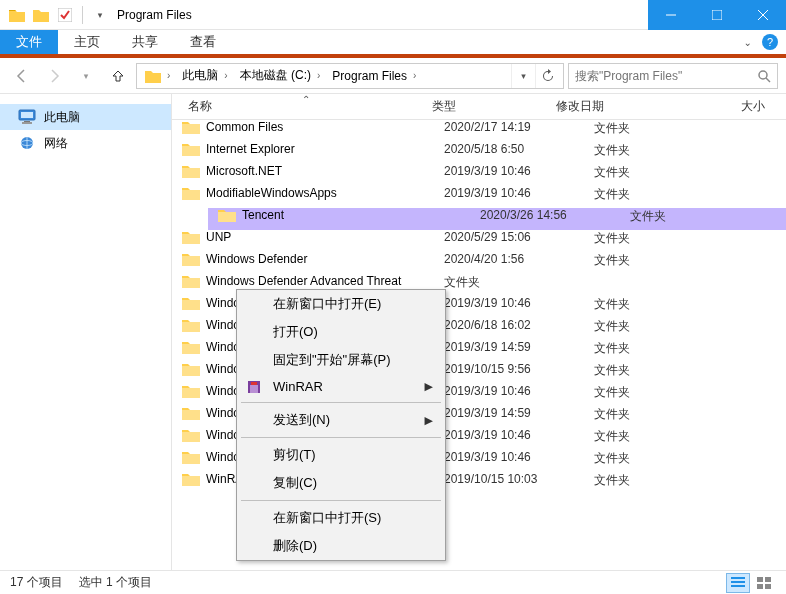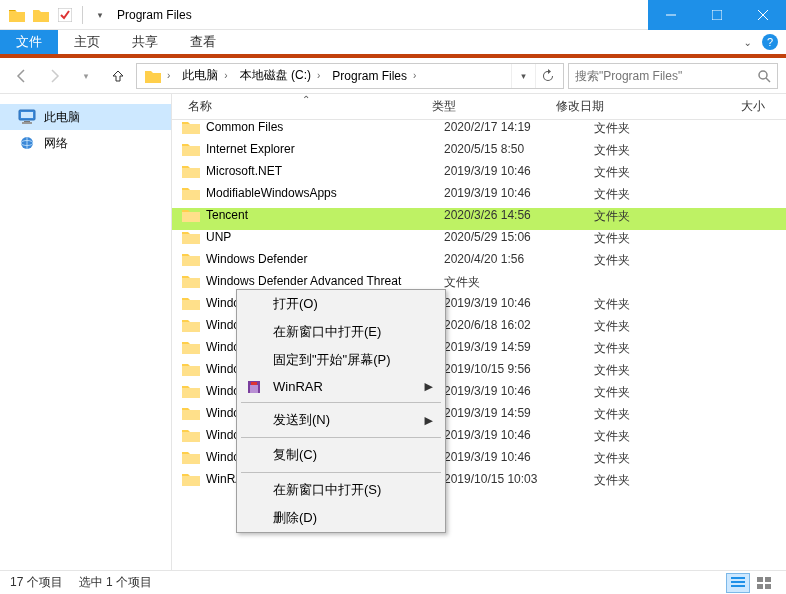--- a/index.html
+++ b/index.html
@@ -49,21 +49,21 @@
 .list-header { height: 26px; display: flex; align-items: center; border-bottom: 1px solid #e5e5e5; color: #333; font-size: 12px; padding-left: 10px; position: relative; }
 .list-header .col { padding: 0 6px; }
 .col-name { width: 244px; display:flex; align-items:center; gap:6px;}
 .col-date { width: 150px; }
 .col-type { width: 124px; }
 .col-size { flex: 1; margin-left: 35px; }
 .sort-ind { position: absolute; left: 130px; top: 0; font-size: 10px; color: #555; }
 
 .list-body { flex: 1; overflow-y: auto; }
 .row { height: 22px; display: flex; align-items: flex-start; padding-left: 10px; }
-.row.selected { background: #bef264; }
+.row.selected { background: #c4b5fd; margin-left: 36px; }
 .row .folder-icon { width: 18px; height: 14px; margin-right: 6px; }
 .row .cell-name { width: 238px; white-space: nowrap; overflow: hidden; text-overflow: ellipsis; }
 .row .cell-date { width: 150px; color: #333; }
 .row .cell-type { width: 124px; color: #333; }
 
 
 .context-menu { position: absolute; background: #f2f2f2; border: 1px solid #a0a0a0; box-shadow: 2px 2px 4px rgba(0,0,0,.25); font-size: 13px; z-index: 10; width: 210px; }
 .ctx-item { padding: 5px 12px 5px 36px; position: relative; display: flex; align-items: center; justify-content: space-between; }
 .ctx-sep { height: 1px; background: #c0c0c0; margin: 3px 4px; }
 .ctx-icon { position: absolute; left: 8px; width: 18px; height: 18px; display: flex; align-items: center; justify-content: center; }
@@ -250,21 +250,21 @@
           <span class="cell-name">Common Files</span>
           <span class="cell-date">2020/2/17 14:19</span>
           <span class="cell-type">文件夹</span>
         </div>
         <div class="row">
           <span class="folder-icon"><svg class="folder-svg" viewBox="0 0 18 14">
               <path d="M0 2 L6 2 L8 4 L18 4 L18 14 L0 14 Z" fill="#ffcf4b"></path>
               <path d="M0 4 L18 4 L18 14 L0 14 Z" fill="#ffe08a"></path>
             </svg></span>
           <span class="cell-name">Internet Explorer</span>
-          <span class="cell-date">2020/5/15 8:50</span>
+          <span class="cell-date">2020/5/18 6:50</span>
           <span class="cell-type">文件夹</span>
         </div>
         <div class="row">
           <span class="folder-icon"><svg class="folder-svg" viewBox="0 0 18 14">
               <path d="M0 2 L6 2 L8 4 L18 4 L18 14 L0 14 Z" fill="#ffcf4b"></path>
               <path d="M0 4 L18 4 L18 14 L0 14 Z" fill="#ffe08a"></path>
             </svg></span>
           <span class="cell-name">Microsoft.NET</span>
           <span class="cell-date">2019/3/19 10:46</span>
           <span class="cell-type">文件夹</span>
@@ -392,24 +392,24 @@
             </svg></span>
           <span class="cell-name">WinRAR</span>
           <span class="cell-date">2019/10/15 10:03</span>
           <span class="cell-type">文件夹</span>
         </div>
       </div>
   </div>
 
   <div class="context-menu" style="left:236px; top:195px;">
     <div class="ctx-item">
+        <span>在新窗口中打开(E)</span>
+      </div>
+    <div class="ctx-item">
         <span>打开(O)</span>
-      </div>
-    <div class="ctx-item">
-        <span>在新窗口中打开(E)</span>
       </div>
     <div class="ctx-item">
         <span>固定到"开始"屏幕(P)</span>
       </div>
     <div class="ctx-item">
       <div class="ctx-icon">
         <svg width="16" height="16" viewBox="0 0 16 16">
             <rect x="2" y="2" width="12" height="12" fill="#7a3e9d"></rect>
             <rect x="4" y="6" width="8" height="8" fill="#b98fd4"></rect>
             <rect x="5" y="3" width="6" height="3" fill="#d33"></rect>
@@ -417,20 +417,23 @@
       </div>
       <span>WinRAR</span>
       <span class="ctx-arrow">▶</span>
     </div>
     <div class="ctx-sep"></div>
     <div class="ctx-item">
       <span>发送到(N)</span>
       <span class="ctx-arrow">▶</span>
     </div>
     <div class="ctx-sep"></div>
+    <div class="ctx-item">
+        <span>剪切(T)</span>
+      </div>
     <div class="ctx-item">
         <span>复制(C)</span>
       </div>
     <div class="ctx-sep"></div>
     <div class="ctx-item">
         <span>在新窗口中打开(S)</span>
       </div>
     <div class="ctx-item">
         <span>删除(D)</span>
       </div>

